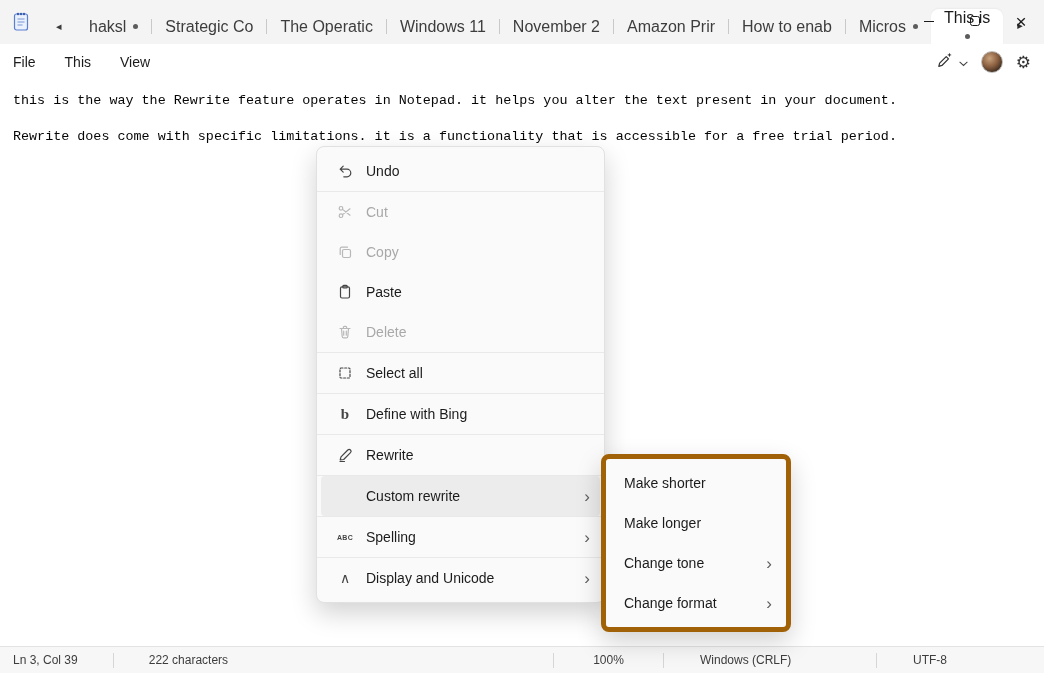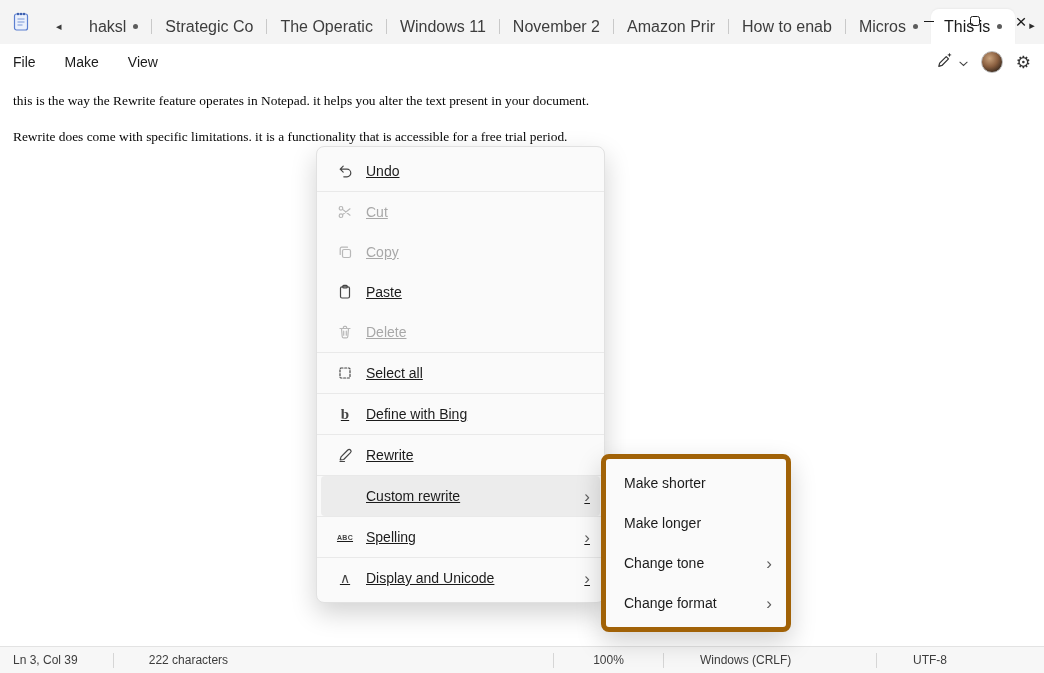--- a/index.html
+++ b/index.html
@@ -9,21 +9,21 @@
     background:#fff; color:#1b1b1b; overflow:hidden; position:relative;
     -webkit-font-smoothing: antialiased; cursor: default;
   }
 
   
   .tabbar { position:absolute; top:0; left:0; right:0; height:44px; background:#f4f4f4; }
   .app-icon { position:absolute; left:11px; top:11px; width:20px; height:21px; }
   .tab-scroll-left { position:absolute; left:56px; bottom:12px; font-size:11px; color:#3a3a3a; background:none; border:none; line-height:1; }
   .tabs { position:absolute; left:76px; bottom:0; height:35px; display:flex; align-items:stretch; }
   .tab { display:flex; align-items:center; gap:7px; padding:0 13px; font-size:16px; color:#3d3d3d; white-space:nowrap; }
-  .tab.active { background:#fff; border-radius:8px 8px 0 0; color:#1a1a1a; box-shadow:0 -1px 2px rgba(0,0,0,0.04); }
+  .tab.active { background:#fff; border-radius:8px 8px 0 0; color:#1a1a1a; box-shadow:0 -1px 2px rgba(0,0,0,0.04);flex-direction:column; }
   .tab-div { width:1px; height:15px; background:#c9c9c9; align-self:center; }
   .dot { width:5px; height:5px; border-radius:50%; background:#5c5c5c; display:inline-block; }
   .tab-scroll-right { align-self:center; font-size:11px; color:#2a2a2a; background:none; border:none; margin:0 0 2px 14px; line-height:1; }
   .tab-add { align-self:center; font-size:17px; font-weight:300; color:#2a2a2a; background:none; border:none; margin:0 0 2px 22px; line-height:1; }
   .win-controls { position:absolute; right:0; top:0; height:44px; display:flex; }
   .win-btn { width:46px; height:42px; display:flex; align-items:center; justify-content:center; background:none; border:none; color:#1a1a1a; }
   .ic-min { width:10px; height:0; border-top:1.2px solid #1a1a1a; display:block; }
   .ic-max { width:10px; height:10px; border:1.2px solid #1a1a1a; border-radius:2.5px; display:block; }
   .ic-close { font-size:19px; font-weight:300; line-height:1; }
 
@@ -32,29 +32,29 @@
   .mb-left { display:flex; column-gap:5px; margin-left:1px; }
   .mb-item { padding:3px 12px; font-size:14px; color:#1b1b1b; border-radius:5px; background:none; border:none; }
   .mb-right { margin-left:auto; display:flex; align-items:center; gap:13px; padding-right:13px; }
   .mb-iconbtn { background:none; border:none; display:flex; align-items:center; gap:5px; color:#333; }
   .avatar { width:22px; height:22px; border-radius:50%; border:1px solid #bbb;
     background: radial-gradient(circle at 38% 32%, #c9a27c 0%, #8a5f40 45%, #3a2a1e 80%); }
   .gear { font-size:17px; color:#333; background:none; border:none; line-height:1; }
 
   
   .doc { position:absolute; top:76px; left:0; right:0; bottom:27px; background:#fff; padding:16px 0 0 13px; cursor:text; }
-  .doc-line { font-family:Liberation Serif, serif; font-size:13.4px; height:18px; line-height:18px; white-space:pre; color:#050505; }
+  .doc-line { font-family:Liberation Mono, monospace; font-size:13.4px; height:18px; line-height:18px; white-space:pre; color:#050505; }
 
   
   .ctx {
     position:absolute; left:316px; top:146px; width:289px; padding:4px 0;
     background:#fafafa; border:1px solid #e1e1e1; border-radius:8px;
     box-shadow:0 10px 26px rgba(0,0,0,0.18); z-index:10;
   }
-  .cm-item { height:40px; display:flex; align-items:center; margin:0 4px; padding:0 10px 0 14px; border-radius:4px; font-size:14px; color:#1b1b1b;text-decoration:underline; }
+  .cm-item { height:40px; display:flex; align-items:center; margin:0 4px; padding:0 10px 0 14px; border-radius:4px; font-size:14px; color:#1b1b1b; }
   .cm-item.highlight { background:#ececec; }
   .cm-item.disabled { color:#a8a8a8; }
   .cm-icon { width:20px; margin-right:11px; display:flex; align-items:center; justify-content:center; color:#454545; font-size:14px; flex:none; }
   .cm-item.disabled .cm-icon { color:#b8b8b8; }
   .cm-icon svg { stroke:currentColor; fill:none; stroke-width:1.2; stroke-linecap:round; stroke-linejoin:round; }
   .cm-icon .txt-sm { font-size:7px; font-weight:bold; letter-spacing:0.3px; }
   .cm-icon .txt-b { font-size:15px; font-weight:bold; font-family:"Liberation Serif", serif; }
   .cm-label { flex:1; }
   .cm-chevron { color:#5e5e5e; font-size:17px; line-height:1; margin-left:8px; }
   .cm-sep { height:1px; background:#e9e9e9; }
@@ -149,21 +149,21 @@
       </button>
     <button class="win-btn">
         <span class="ic-close">×</span>
       </button>
   </div>
 </div>
 
 <div class="menubar">
   <div class="mb-left">
     <button class="mb-item">File</button>
-    <button class="mb-item">Make</button>
+    <button class="mb-item">This</button>
     <button class="mb-item">View</button>
   </div>
   <div class="mb-right">
     <button class="mb-iconbtn">
       <span>
         <svg width="19" height="19" viewBox="0 0 20 20">
           <path d="M4 16.2 l.9-3.4 L11.8 5.9 l2.4 2.4 -6.9 6.9 Z" fill="none" stroke="#333" stroke-width="1.3" stroke-linejoin="round"></path>
           <path d="M15.2 1.8 l.65 1.75 1.75.65 -1.75.65 -.65 1.75 -.65-1.75 -1.75-.65 1.75-.65 Z" fill="#333"></path>
         </svg>
       </span>

